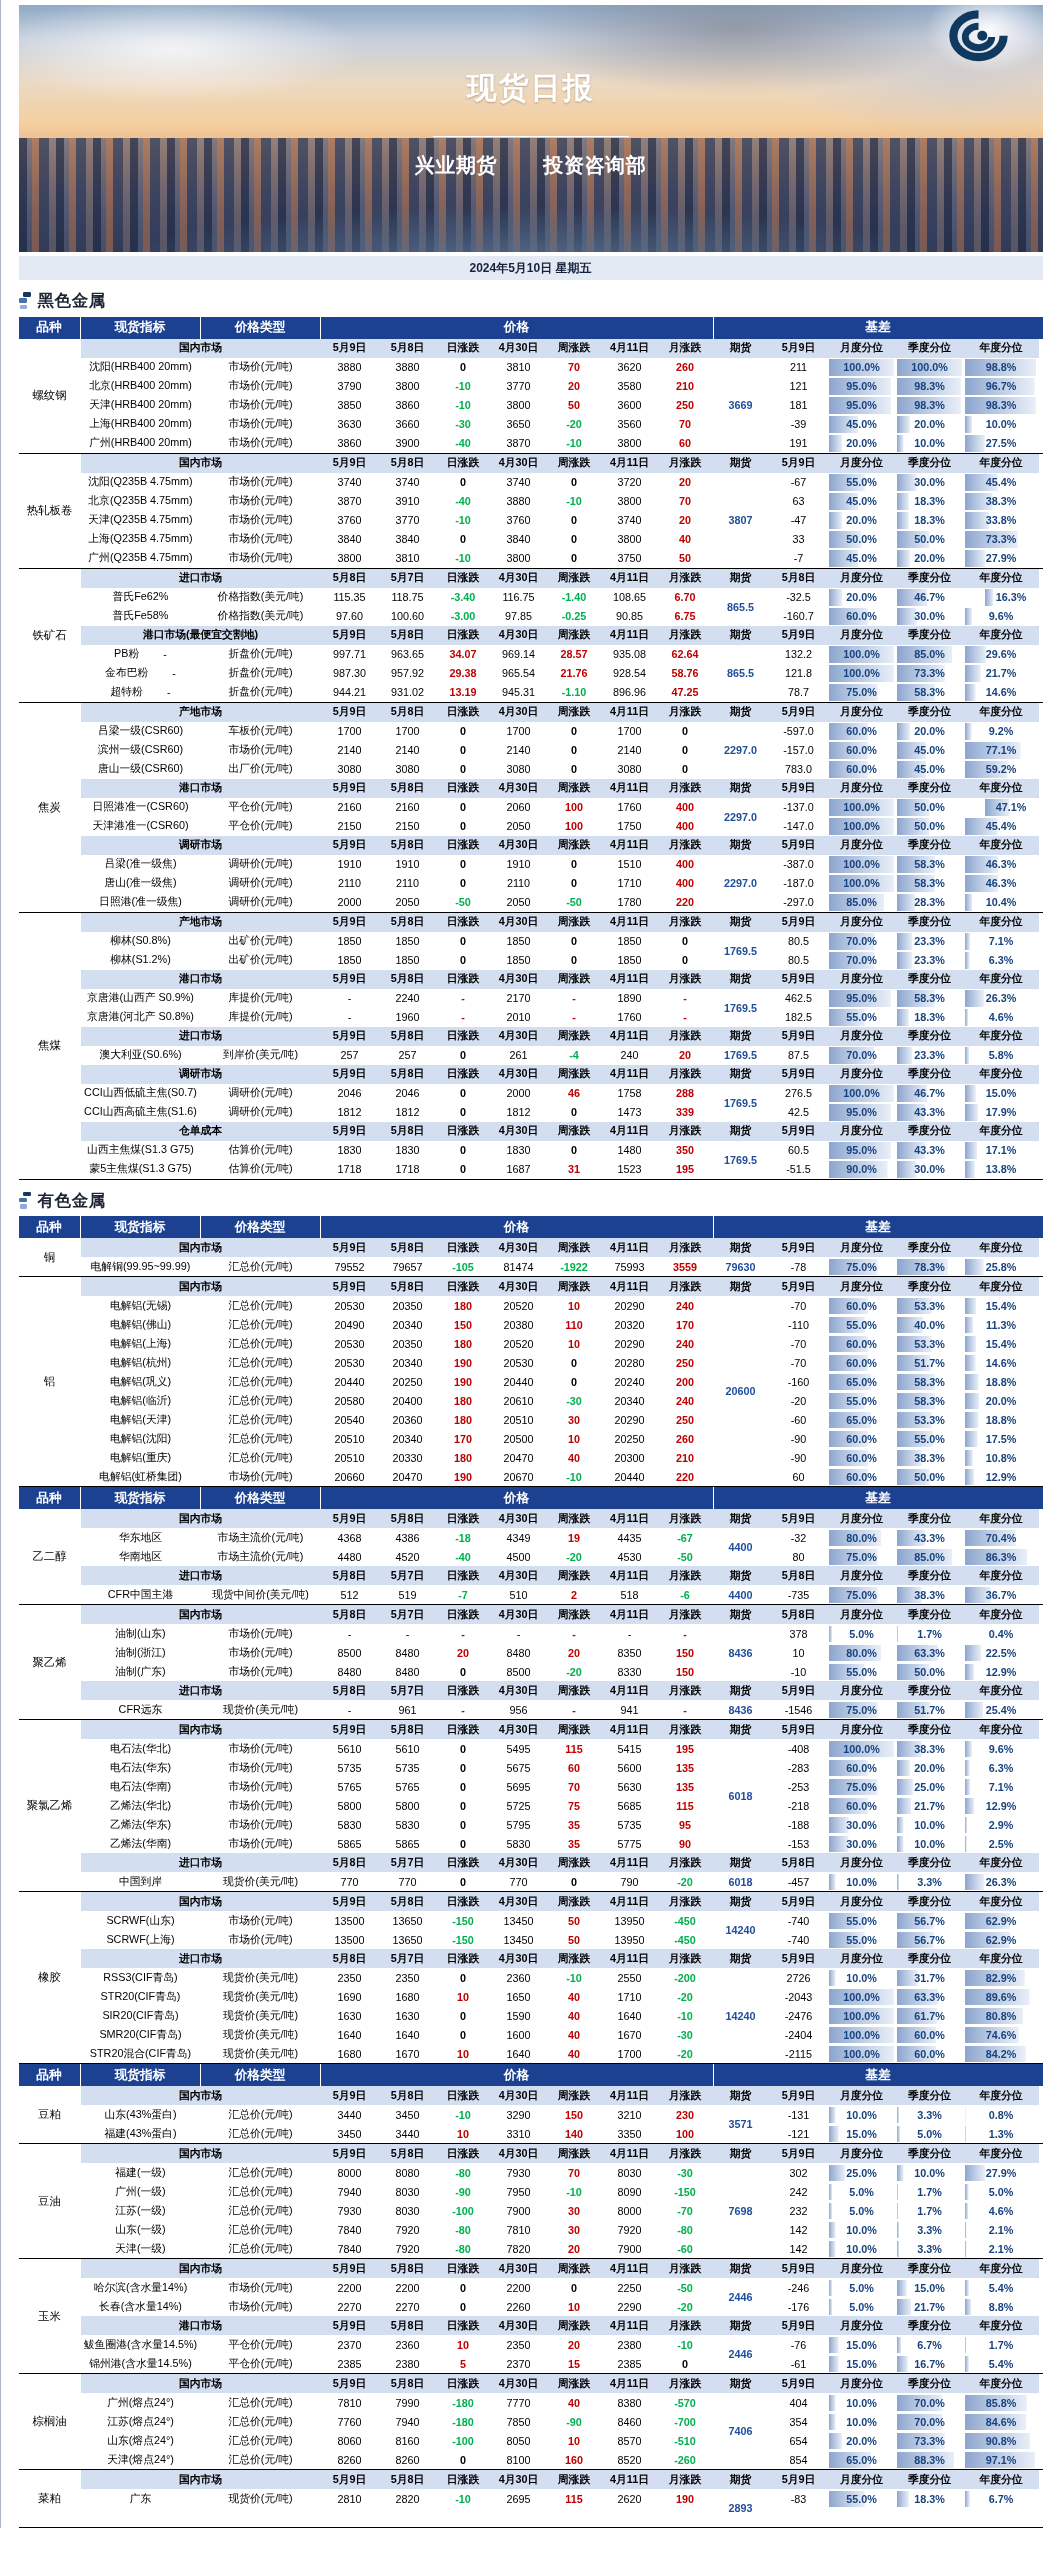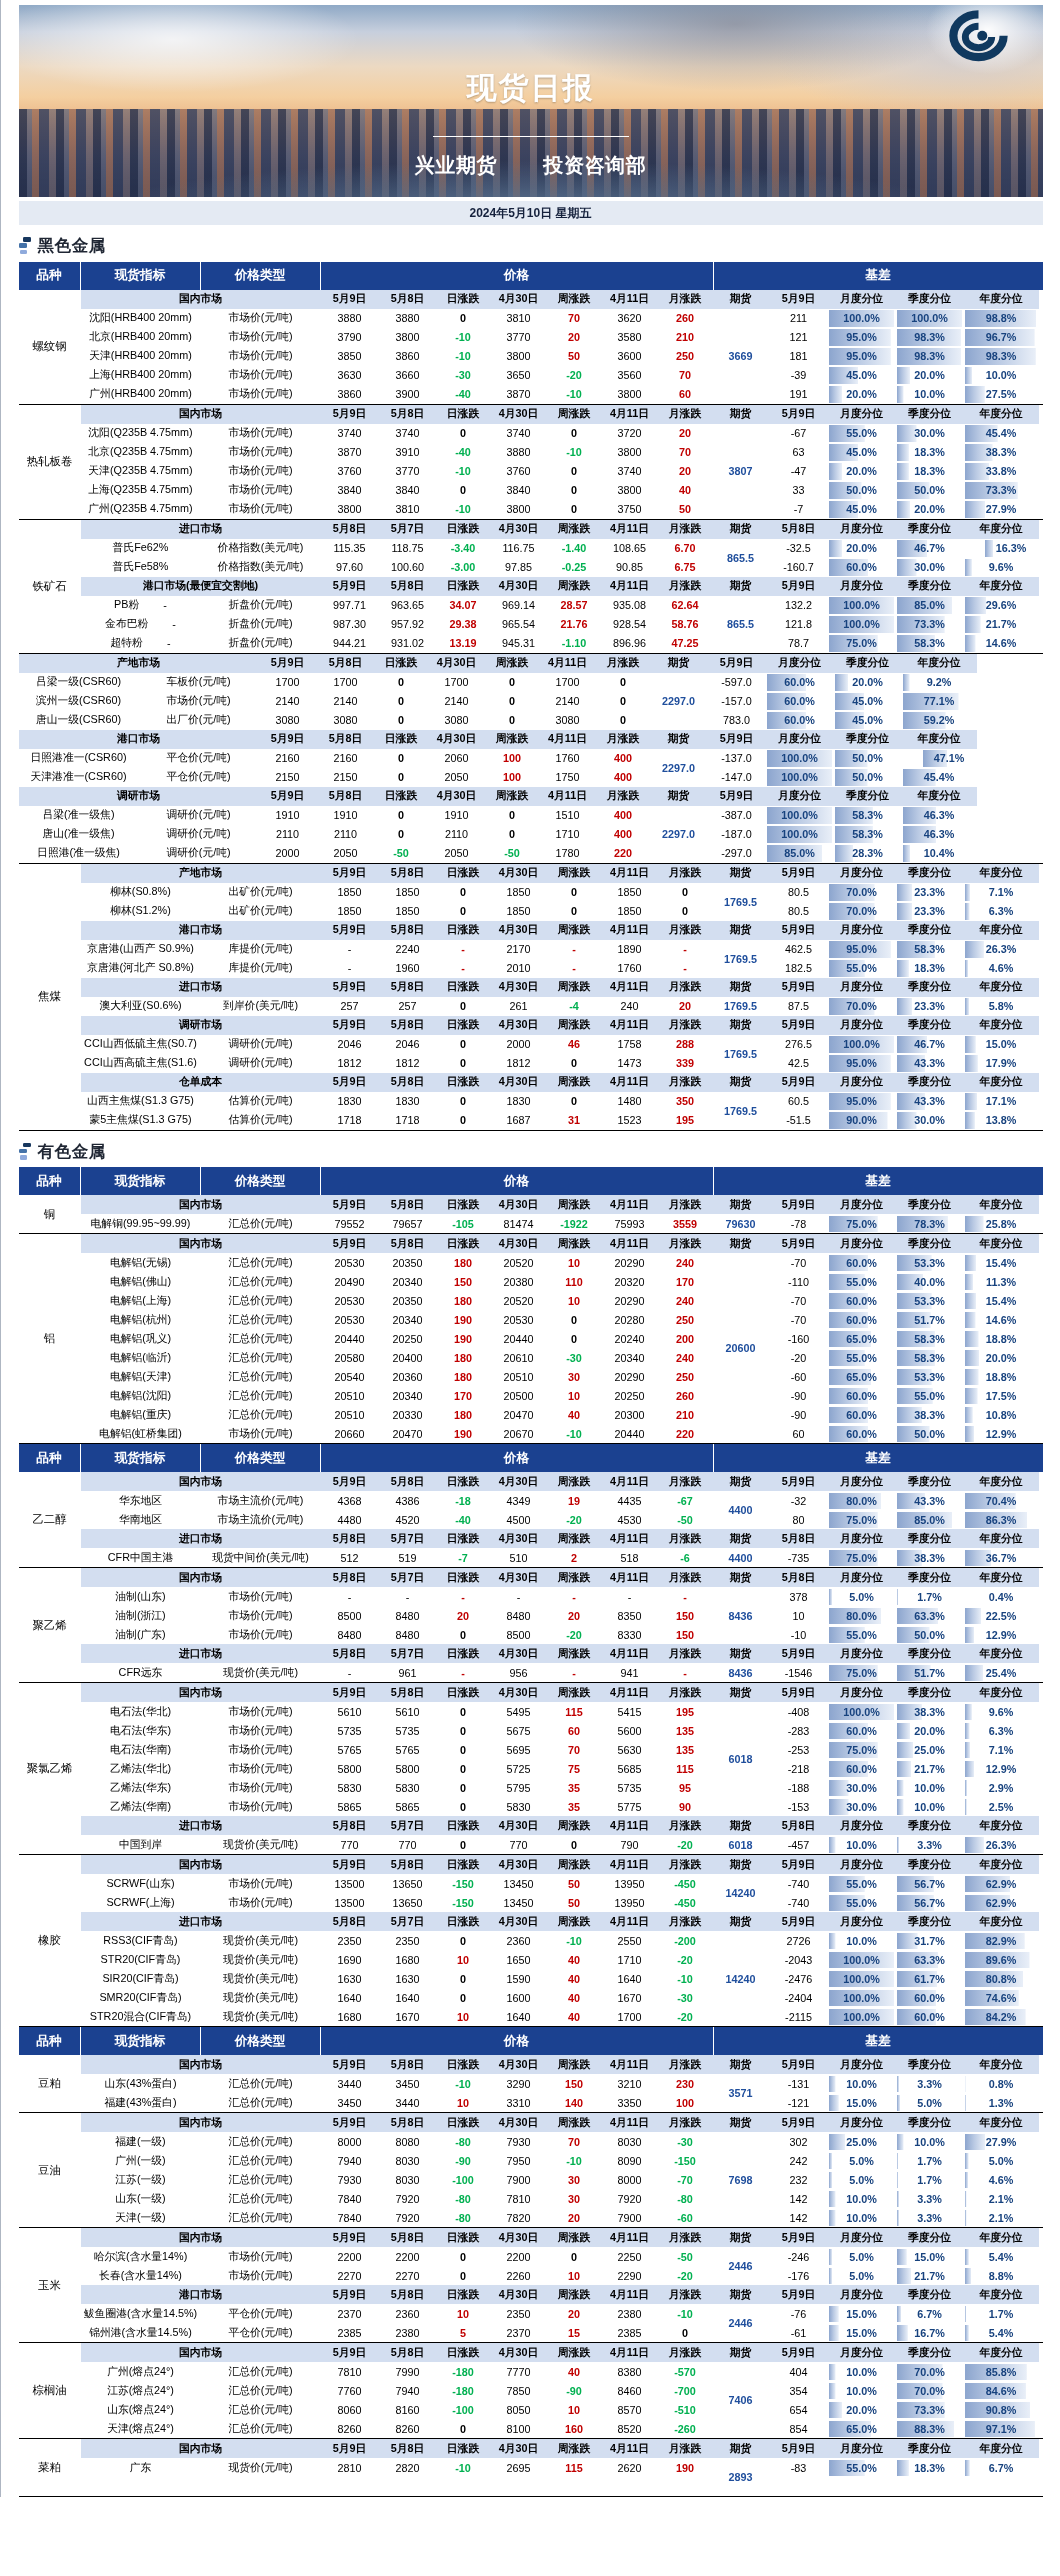--- a/index.html
+++ b/index.html
@@ -1,20 +1,20 @@
 <!DOCTYPE html>
 <html style="font-size:10px"><head>
 <meta charset="utf-8">
 <style>
   html,body{margin:0;padding:0;background:#fff;}
   body{width:1061px;font-family:"Liberation Sans","DejaVu Sans",sans-serif;color:#000;
        border-left:0.6px solid #aeb6c2;border-right:0.6px solid #aeb6c2;box-sizing:border-box;}
   .content{width:1024px;margin:0 auto;padding-top:5px;}
   
-  .banner{position:relative;height:192px;overflow:hidden;
+  .banner{position:relative;height:247px;overflow:hidden;
     background:
       radial-gradient(89px 63px at 969px 25px, rgba(255,255,255,.95), rgba(255,255,255,0) 70%),
       radial-gradient(266px 76px at 15% 18%, rgba(255,255,255,.75), rgba(255,255,255,0) 70%),
       radial-gradient(317px 95px at 70% 10%, rgba(120,120,130,.55), rgba(120,120,130,0) 70%),
       radial-gradient(266px 82px at 92% 30%, rgba(200,200,210,.6), rgba(200,200,210,0) 70%),
       linear-gradient(180deg,#8fa9c6 0%,#c7cfdd 14%,#ecd9c2 32%,#f4cfa0 48%,#eab586 60%,#cf9d7e 72%,#8d7a85 84%,#44506e 100%);}
   .banner::before{content:"";position:absolute;left:0;right:0;bottom:0;height:46%;
     background:
       radial-gradient(60% 80% at 50% 115%, rgba(90,115,145,.95), rgba(90,115,145,0) 70%),
       repeating-linear-gradient(90deg, rgba(38,48,76,.85) 0 8.2px, rgba(84,92,118,.7) 8.2px 13.3px,
@@ -33,21 +33,21 @@
   
   .sec-title{display:flex;align-items:center;margin:10px 0 5px 0;height:21.5px;}
   .sec-icon{width:14px;height:18px;position:relative;margin-right:5px;}
   .sec-icon i{position:absolute;display:block;height:4.4px;border-radius:1.3px;}
   .sec-icon i:nth-child(1){width:8.2px;left:4.4px;top:0;background:#17375E;}
   .sec-icon i:nth-child(2){width:7.6px;left:0.6px;top:6.3px;background:#4472A8;}
   .sec-icon i:nth-child(3){width:6.3px;left:1.9px;top:12.7px;background:#8FAADC;}
   .sec-title-text{font-size:16.5px;font-weight:bold;color:#1f2633;letter-spacing:0.6px;}
   
   .sec-table{border-bottom:1.3px solid #000;}
-  .thead{display:grid;grid-template-columns:62px 120px 120px 393px 329px;height:28px;}
+  .thead{display:grid;grid-template-columns:62px 120px 120px 393px 329px;height:22px;}
   .thead>div{background:#1B4190;color:#fff;font-size:12.7px;font-weight:bold;display:flex;
     align-items:center;justify-content:center;border-right:1.3px solid #fff;}
   .thead>div:last-child{border-right:none;}
   .group{display:flex;}
   .gsep{border-top:1.3px solid #000;}
   .variety{width:62px;flex:0 0 62px;display:flex;align-items:center;justify-content:center;
     font-size:11.4px;color:#000;}
   .gbody{flex:1;}
   .block{display:grid;grid-template-columns:120px 120px 58px 58px 53px 58px 53px 58px 53px 58px 58px 68px 68px 75px;
     grid-auto-rows:19px;}
@@ -498,20 +498,21 @@
                 <div class="cell pct">
                   <div class="bar" style="background-size: 58.3% 100%;">58.3%</div>
                 </div>
                 <div class="cell pct">
                   <div class="bar" style="background-size: 14.6% 100%;">14.6%</div>
                 </div>
               </div>
             </div>
           </div>
           <div class="group gsep">
+            <div class="variety">焦炭</div>
             <div class="gbody">
               <div class="block">
                 <div class="mkt">产地市场</div>
                 <div class="colh">5月9日</div>
                 <div class="colh">5月8日</div>
                 <div class="colh">日涨跌</div>
                 <div class="colh">4月30日</div>
                 <div class="colh">周涨跌</div>
                 <div class="colh">4月11日</div>
                 <div class="colh">月涨跌</div>

